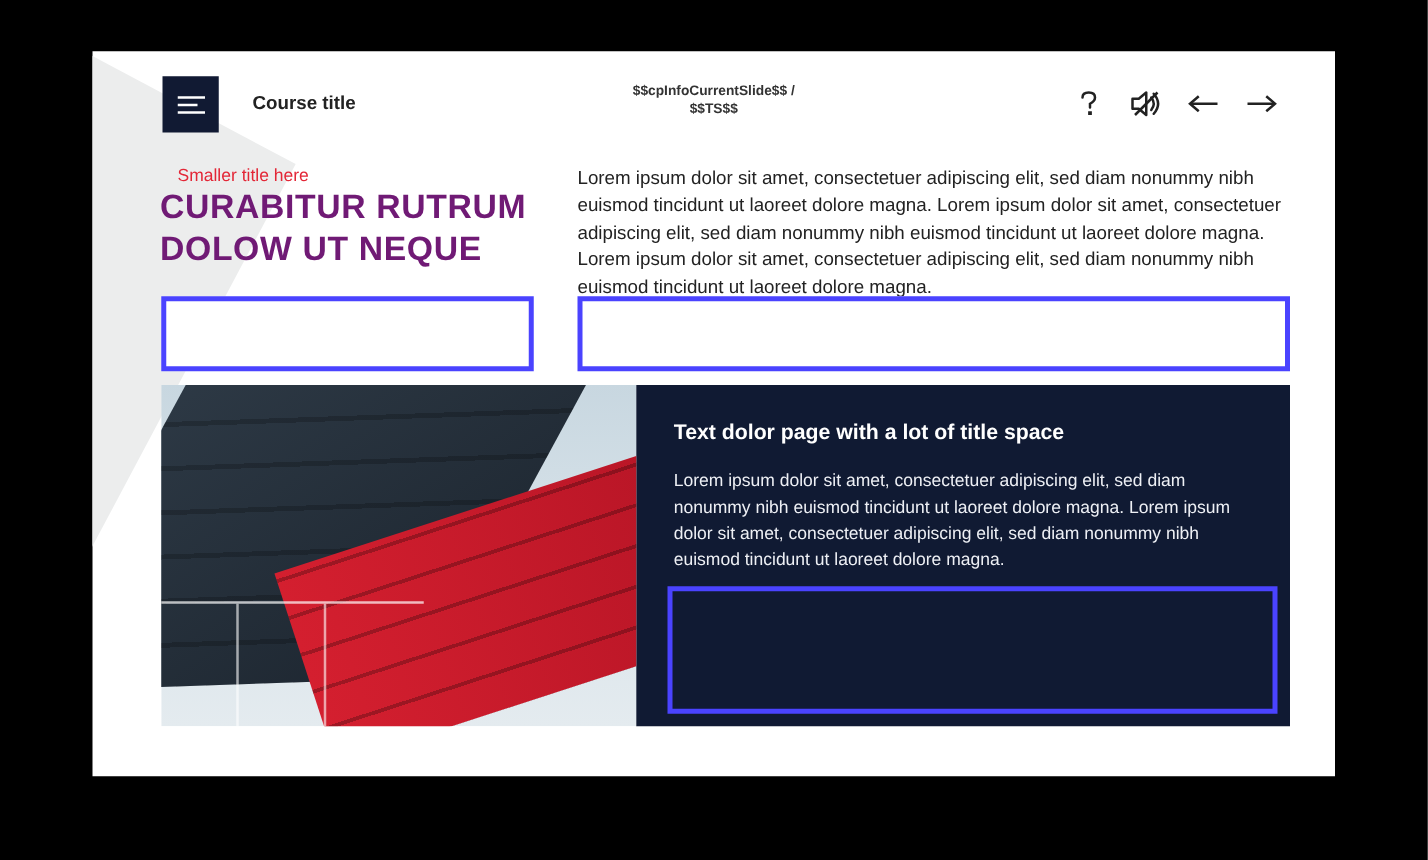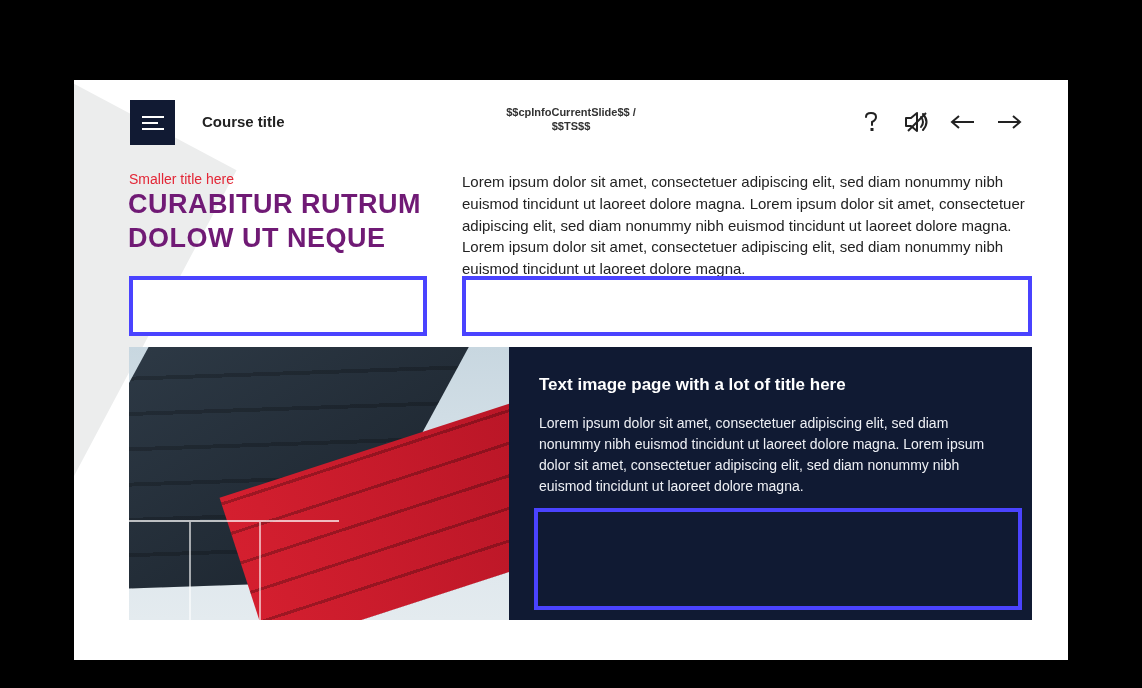--- a/index.html
+++ b/index.html
@@ -3,21 +3,20 @@
 <meta charset="utf-8">
 <style>
   * { box-sizing: border-box; margin: 0; padding: 0; }
   html, body { width: 1142px; height: 688px; background: #000; font-family: Arial, Helvetica, sans-serif; }
   .frame {
     position: absolute;
     left: 74px; top: 41px;
     width: 994px; height: 580px;
     background: #fff;
     overflow: hidden;
-    margin-top: 39px;
   }
   .shadow {
     position: absolute;
     left: 74px; top: 621px;
     width: 994px; height: 28px;
     background: #000;
     box-shadow: 0 0 22px 8px #000;
     opacity: 0.95;
   }
   
@@ -70,21 +69,21 @@
     color: #222;
   }
   .ctrl-help   { right: 180px; }
   .ctrl-sound  { right: 134px; }
   .ctrl-prev   { right: 88px; }
   .ctrl-next   { right: 42px; }
 
   
   .small-title {
     position: absolute;
-    left: 55px; top: 91px;
+    left: 68px; top: 91px;
     font-size: 14px;
     color: #e32636;
   }
   .big-title {
     position: absolute;
     left: 54px; top: 108px;
     width: 340px;
     font-size: 27px;
     font-weight: 900;
     letter-spacing: 0.5px;
@@ -277,20 +276,20 @@
   <div class="lower">
     <div class="photo">
       <div class="sky"></div>
       <div class="dark-panel"></div>
       <div class="dark-lines"></div>
       <div class="red-roof"></div>
       <div class="red-lines"></div>
       <div class="glass"></div>
     </div>
     <div class="dark-card">
-      <h3>Text image page with a lot of title here</h3>
+      <h3>Text dolor page with a lot of title space</h3>
       <p>Lorem ipsum dolor sit amet, consectetuer adipiscing elit, sed diam nonummy nibh euismod tincidunt ut laoreet dolore magna. Lorem ipsum dolor sit amet, consectetuer adipiscing elit, sed diam nonummy nibh euismod tincidunt ut laoreet dolore magna.</p>
     </div>
   </div>
 
   <div class="bluebox bb3"></div>
 
 </div>
 
 </body></html>

